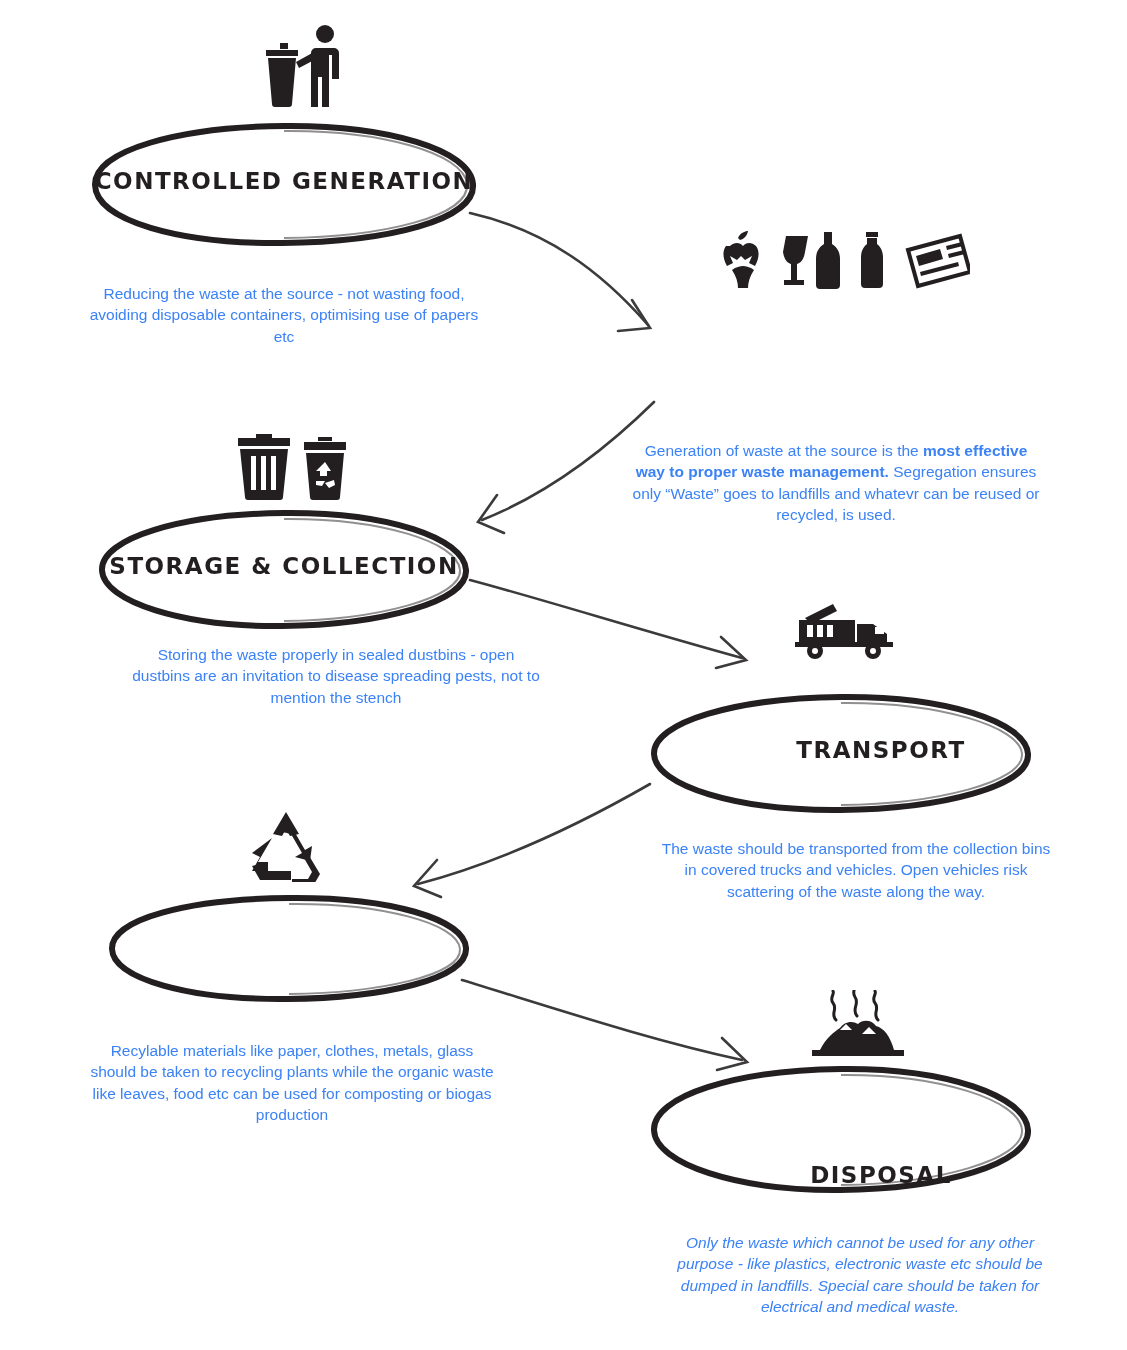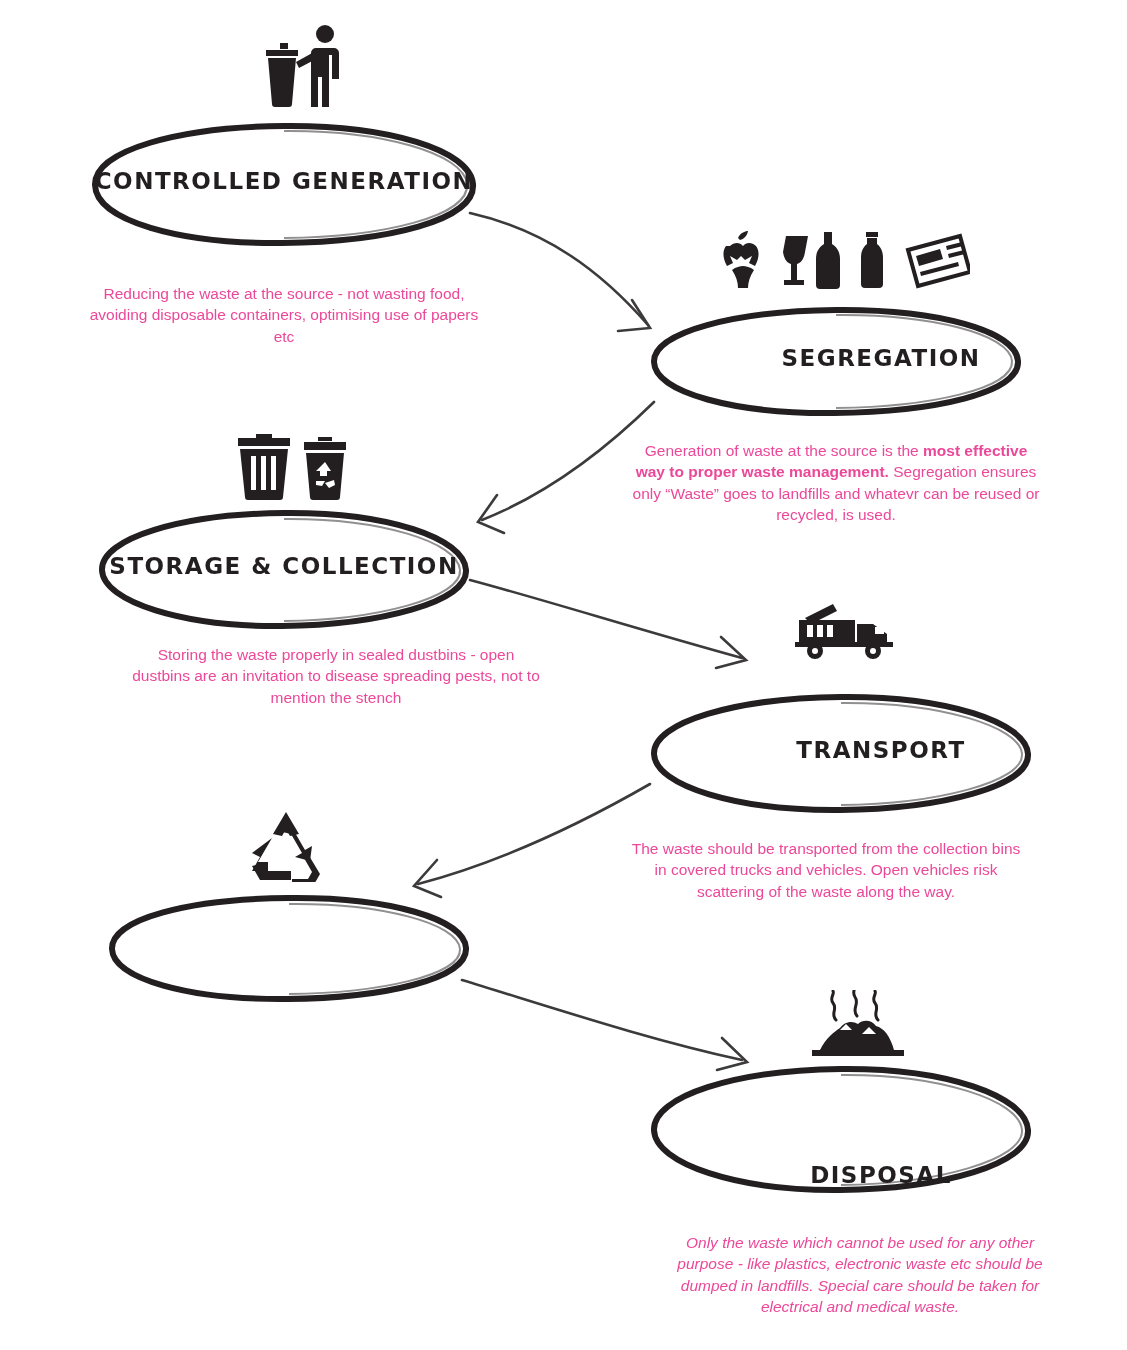--- a/index.html
+++ b/index.html
@@ -38,21 +38,21 @@
     text-align: center;
     font-family: "DejaVu Sans", sans-serif;
     font-weight: bold;
     letter-spacing: 1.5px;
     color: #231f20;
     text-transform: uppercase;
     font-size: 23px;
   }
   .desc {
     position: absolute;
-    color: #ec4899;
+    color: #3b82f6;
     font-size: 15.5px;
     line-height: 1.38;
     text-align: center;
     font-family: "Liberation Sans", sans-serif;
   }
   .desc b { font-weight: bold; }
   .icon {
     position: absolute;
     color: #231f20;
   }
@@ -123,27 +123,20 @@
 
         <path d="M188 20 l52 -14 10 36 -52 14z" fill="none" stroke="#231f20" stroke-width="4"></path>
         <path d="M196 26 l24 -7 3 10 -24 7z"></path>
         <path d="M226 16 l16 -4 1 4 -16 4z"></path>
         <path d="M228 24 l16 -4 1 4 -16 4z"></path>
         <path d="M200 42 l38 -10 1 4 -38 10z"></path>
       </g>
     </svg>
   </div>
 
-  <div class="node" style="left:650px; top:305px; width:372px; height:112px;">
-    <svg class="ellipse" viewBox="0 0 372 112" preserveAspectRatio="none">
-      <path d="M186 5 C288 4 366 26 368 56 C370 88 284 107 184 108 C86 109 5 88 4 57 C3 27 86 6 186 5 Z" fill="none" stroke="#231f20" stroke-width="6" stroke-linejoin="round"></path>
-      <path d="M186 10 C280 9 360 29 362 56 C364 84 278 102 186 103" fill="none" stroke="#231f20" stroke-width="2" opacity="0.5"></path>
-    </svg>
-    <div class="node-label" style="top:40px; padding-left:90px; width:calc(100% - 90px);">Segregation</div>
-  </div>
 
   <div class="desc" style="left:630px; top:440px; width:412px;">
     <span>Generation of waste at the source is the </span><b>most effective way to proper waste management.</b><span> Segregation ensures only “Waste” goes to landfills and whatevr can be reused or recycled, is used.</span>
   </div>
 
   <div class="icon" style="left:230px; top:434px;">
     <svg width="118" height="66" viewBox="0 0 118 66">
       <g fill="#231f20">
 
         <path d="M8 4 h52 v8 h-52z"></path>
@@ -195,41 +188,42 @@
   </div>
 
   <div class="node" style="left:650px; top:692px; width:382px; height:122px;">
     <svg class="ellipse" viewBox="0 0 382 122" preserveAspectRatio="none">
       <path d="M191 5 C296 4 376 30 378 62 C380 94 292 117 190 118 C88 119 5 94 4 62 C3 30 86 6 191 5 Z" fill="none" stroke="#231f20" stroke-width="6" stroke-linejoin="round"></path>
       <path d="M191 11 C288 10 370 34 372 62 C374 90 286 112 191 113" fill="none" stroke="#231f20" stroke-width="2" opacity="0.5"></path>
     </svg>
     <div class="node-label" style="top:45px; padding-left:80px; width:calc(100% - 80px);">Transport</div>
   </div>
 
-  <div class="desc" style="left:626px; top:838px; width:400px;">The waste should be transported from the collection bins in covered trucks and vehicles. Open vehicles risk scattering of the waste along the way.</div>
+  <div class="desc" style="left:656px; top:838px; width:400px;">The waste should be transported from the collection bins in covered trucks and vehicles. Open vehicles risk scattering of the waste along the way.</div>
 
   <div class="icon" style="left:248px; top:810px;">
     <svg width="76" height="72" viewBox="0 0 76 72">
       <g fill="#231f20">
         <path d="M38 2 l13 22 -9 2 -4 -7 -4 7 -9 -2z"></path>
         <path d="M30 21 l8 -14 8 14 11 19 7 -4 -2 15 -15 -4 7 -4 -11 -19z"></path>
         <path d="M24 28 l-14 24 10 0 0 9 -16 0 8 -14 -8 -4z"></path>
         <path d="M4 56 l8 14 31 0 0 -9 -27 0 -4 -7z"></path>
         <path d="M60 44 l12 20 -8 14 -20 0 0 -9 16 0 4 -7 -8 -14z"></path>
       </g>
     </svg>
   </div>
 
   <div class="node" style="left:108px; top:893px; width:362px; height:110px;">
     <svg class="ellipse" viewBox="0 0 362 110" preserveAspectRatio="none">
       <path d="M181 5 C282 4 356 26 358 55 C360 86 276 105 179 106 C82 107 5 86 4 56 C3 26 80 6 181 5 Z" fill="none" stroke="#231f20" stroke-width="6" stroke-linejoin="round"></path>
       <path d="M181 11 C272 10 350 30 352 56 C354 82 272 100 181 101" fill="none" stroke="#231f20" stroke-width="2" opacity="0.5"></path>
     </svg>
   </div>
 
+  <div class="desc" style="left:86px; top:1040px; width:412px;">Recylable materials like paper, clothes, metals, glass should be taken to recycling plants while the organic waste like leaves, food etc can be used for composting or biogas production</div>
 
   <div class="icon" style="left:810px; top:990px;">
     <svg width="96" height="68" viewBox="0 0 96 68">
       <g fill="none" stroke="#231f20" stroke-width="3" stroke-linecap="round">
         <path d="M26 30 c-6 -6 2 -11 -3 -17 -4 -5 2 -9 0 -12"></path>
         <path d="M47 26 c-6 -7 3 -12 -2 -19 -4 -6 2 -10 0 -13"></path>
         <path d="M68 30 c-6 -6 2 -11 -3 -17 -4 -5 2 -9 0 -12"></path>
       </g>
       <g fill="#231f20">
         <path d="M10 60 c6 -12 14 -18 20 -22 4 -6 12 -8 18 -4 5 -5 14 -4 18 2 8 2 14 10 18 24z"></path>

